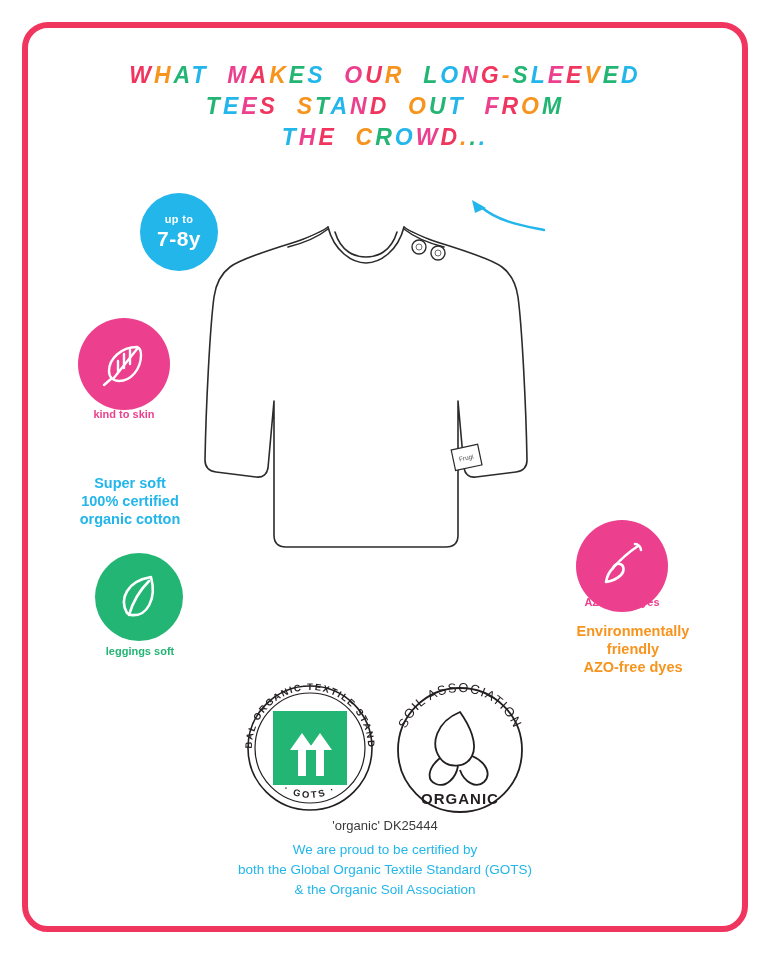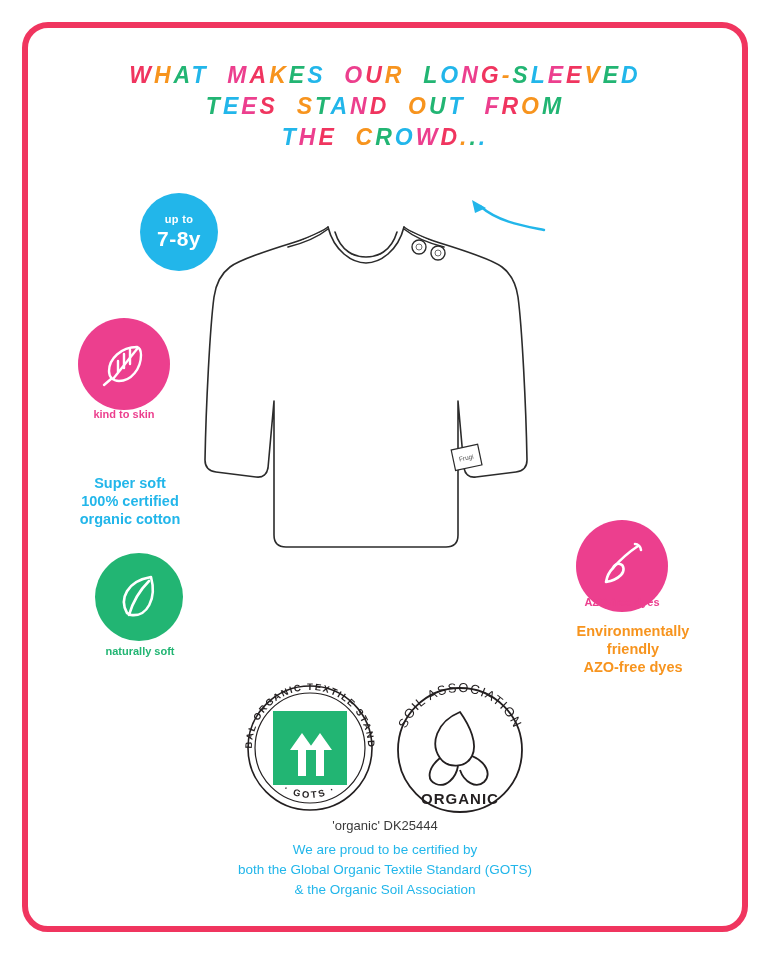--- a/index.html
+++ b/index.html
@@ -270,21 +270,21 @@
   <div class="badge-caption cap-skin">kind to skin</div>
 
   <div class="badge badge-leaf">
     <svg width="52" height="52" viewBox="0 0 52 52">
       <g fill="none" stroke="#ffffff" stroke-width="2.6" stroke-linecap="round" stroke-linejoin="round">
         <path d="M14 42 C 6 28, 14 10, 38 6 C 44 28, 34 46, 18 44 Z"></path>
         <path d="M36 10 C 26 20, 20 30, 16 44"></path>
       </g>
     </svg>
   </div>
-  <div class="badge-caption cap-leaf">naturally soft</div>
+  <div class="badge-caption cap-leaf">leggings soft</div>
 
   <div class="badge badge-dye">
     <svg width="56" height="56" viewBox="0 0 56 56">
       <g fill="none" stroke="#ffffff" stroke-width="2.6" stroke-linecap="round" stroke-linejoin="round">
         <path d="M44 8 C 38 12, 26 22, 19 30"></path>
         <path d="M19 30 C 15 34, 13 38, 12 44 C 18 43, 23 41, 27 37 C 31 33, 30 27, 26 26 C 23 25, 20 27, 19 30 Z"></path>
         <path d="M41 6 C 44 6, 47 9, 47 12"></path>
       </g>
     </svg>
   </div>

